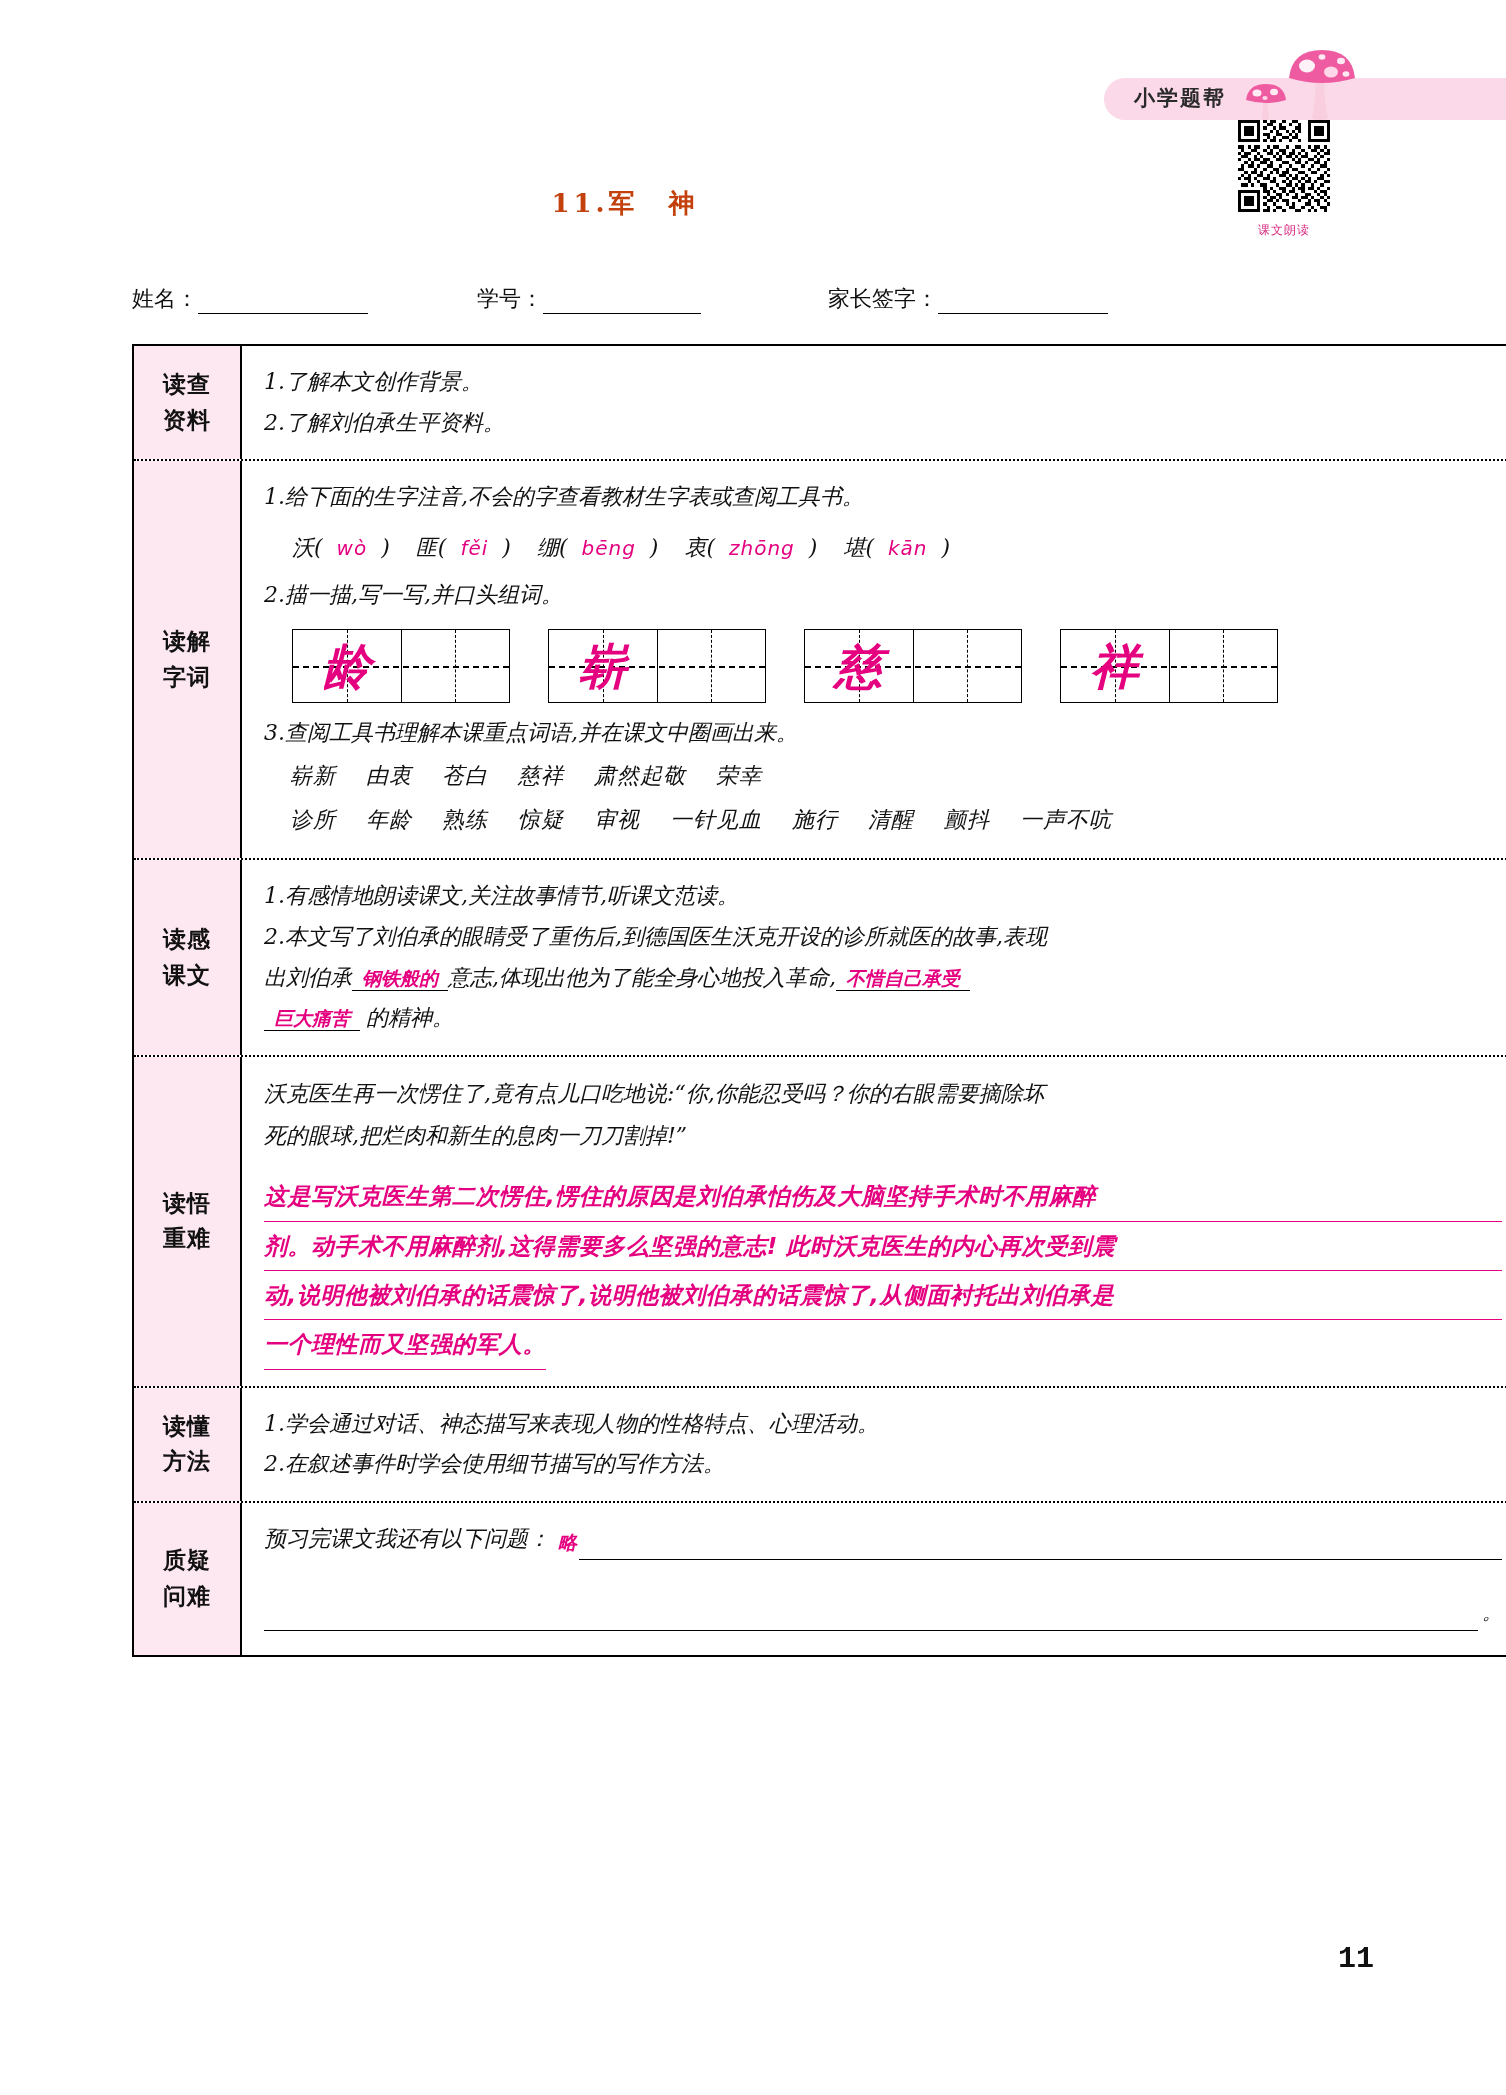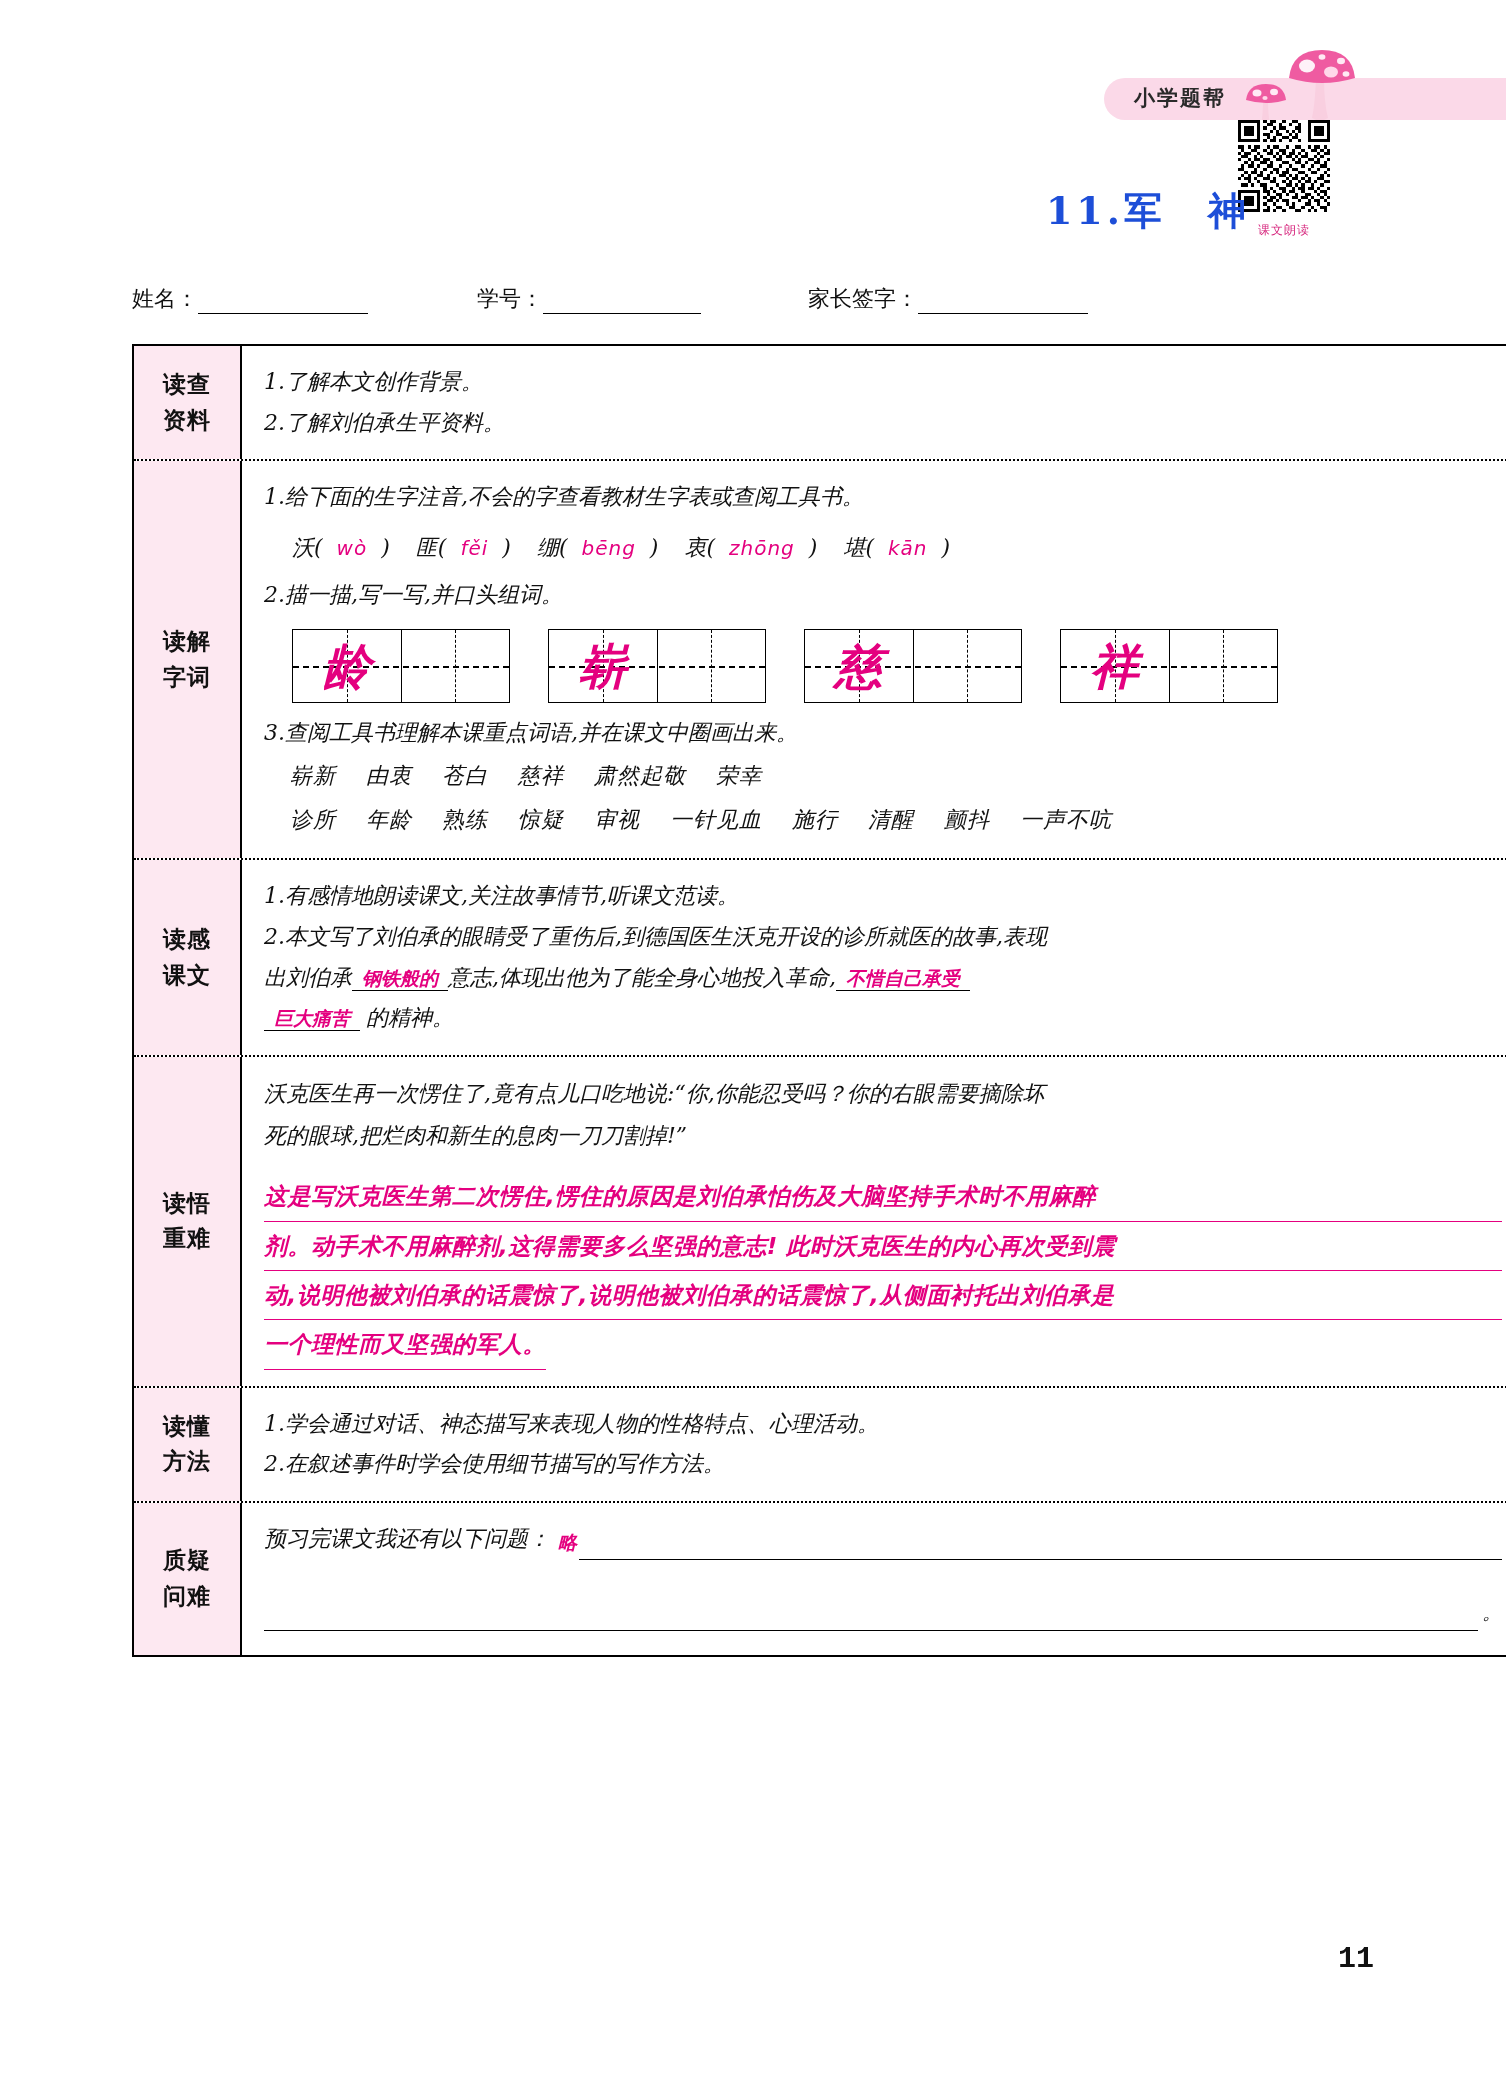--- a/index.html
+++ b/index.html
@@ -80,26 +80,26 @@
     letter-spacing: 1px;
     font-family: "DejaVu Sans", sans-serif;
   }
 
   
   .page-title {
     position: absolute;
     top: 186px;
     left: 0;
     width: 1250px;
-    text-align: right;
-    font-size: 38px;
+    text-align: center;
+    font-size: 26px;
     font-family: "DejaVu Serif", "Liberation Serif", serif;
     font-weight: 600;
     letter-spacing: 4px;
-    color: #1d4ed8;
+    color: #c2410c;
   }
 
   
   .info-row {
     position: absolute;
     top: 284px;
     left: 132px;
     width: 1240px;
     height: 34px;
     font-size: 22px;
@@ -109,21 +109,21 @@
   .info-item .lbl { font-size: 22px; }
   .info-item .blank {
     display: inline-block;
     border-bottom: 1.6px solid #000;
     height: 20px;
   }
   .info-name { left: 0px; }
   .info-name .blank { width: 170px; }
   .info-id { left: 345px; }
   .info-id .blank { width: 158px; }
-  .info-sign { left: 676px; text-align: center; }
+  .info-sign { left: 696px; text-align: center; }
   .info-sign .blank { width: 170px; }
 
   
   .sheet {
     position: absolute;
     top: 344px;
     left: 132px;
     width: 1392px;
     border: 2px solid #000;
     box-sizing: border-box;

